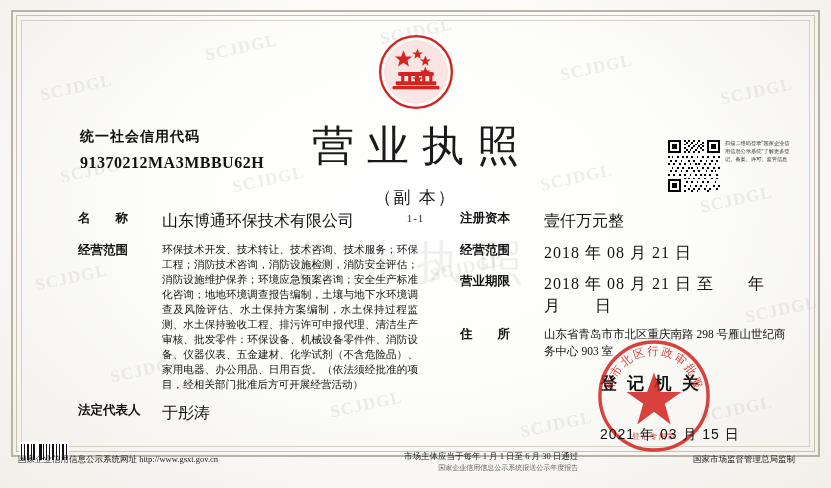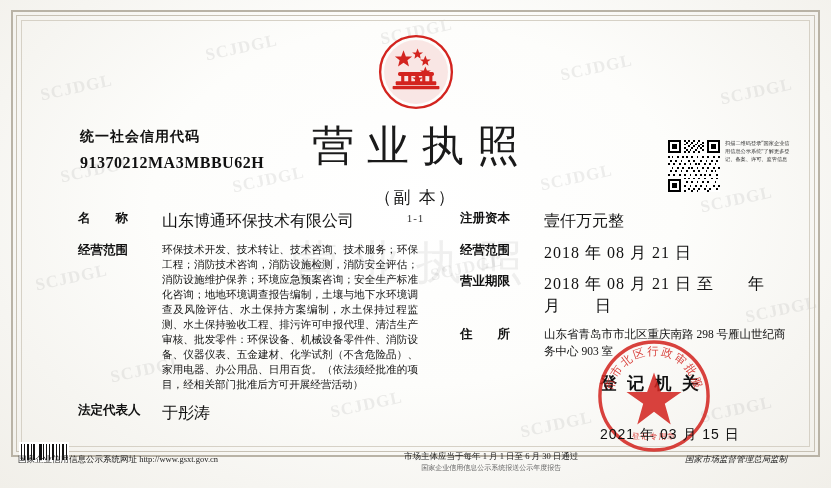--- a/index.html
+++ b/index.html
@@ -245,32 +245,31 @@
   }
   .footer-left {
     position: absolute;
     left: 18px;
     top: 4px;
   }
   .footer-center {
     position: absolute;
     left: 404px;
     top: 0px;
-    text-align: center;
+    text-align: right;
     line-height: 1.5;
   }
   .footer-center .fc-sub {
     color: #666;
     font-size: 7px;
   }
   .footer-right {
     position: absolute;
-    right: 44px;
+    right: 36px;
     top: 4px;
-    font-style: italic;
   }
   .barcode {
     position: absolute;
     left: 18px;
     bottom: 26px;
     width: 52px;
     height: 20px;
   }
 </style>
 </head>

